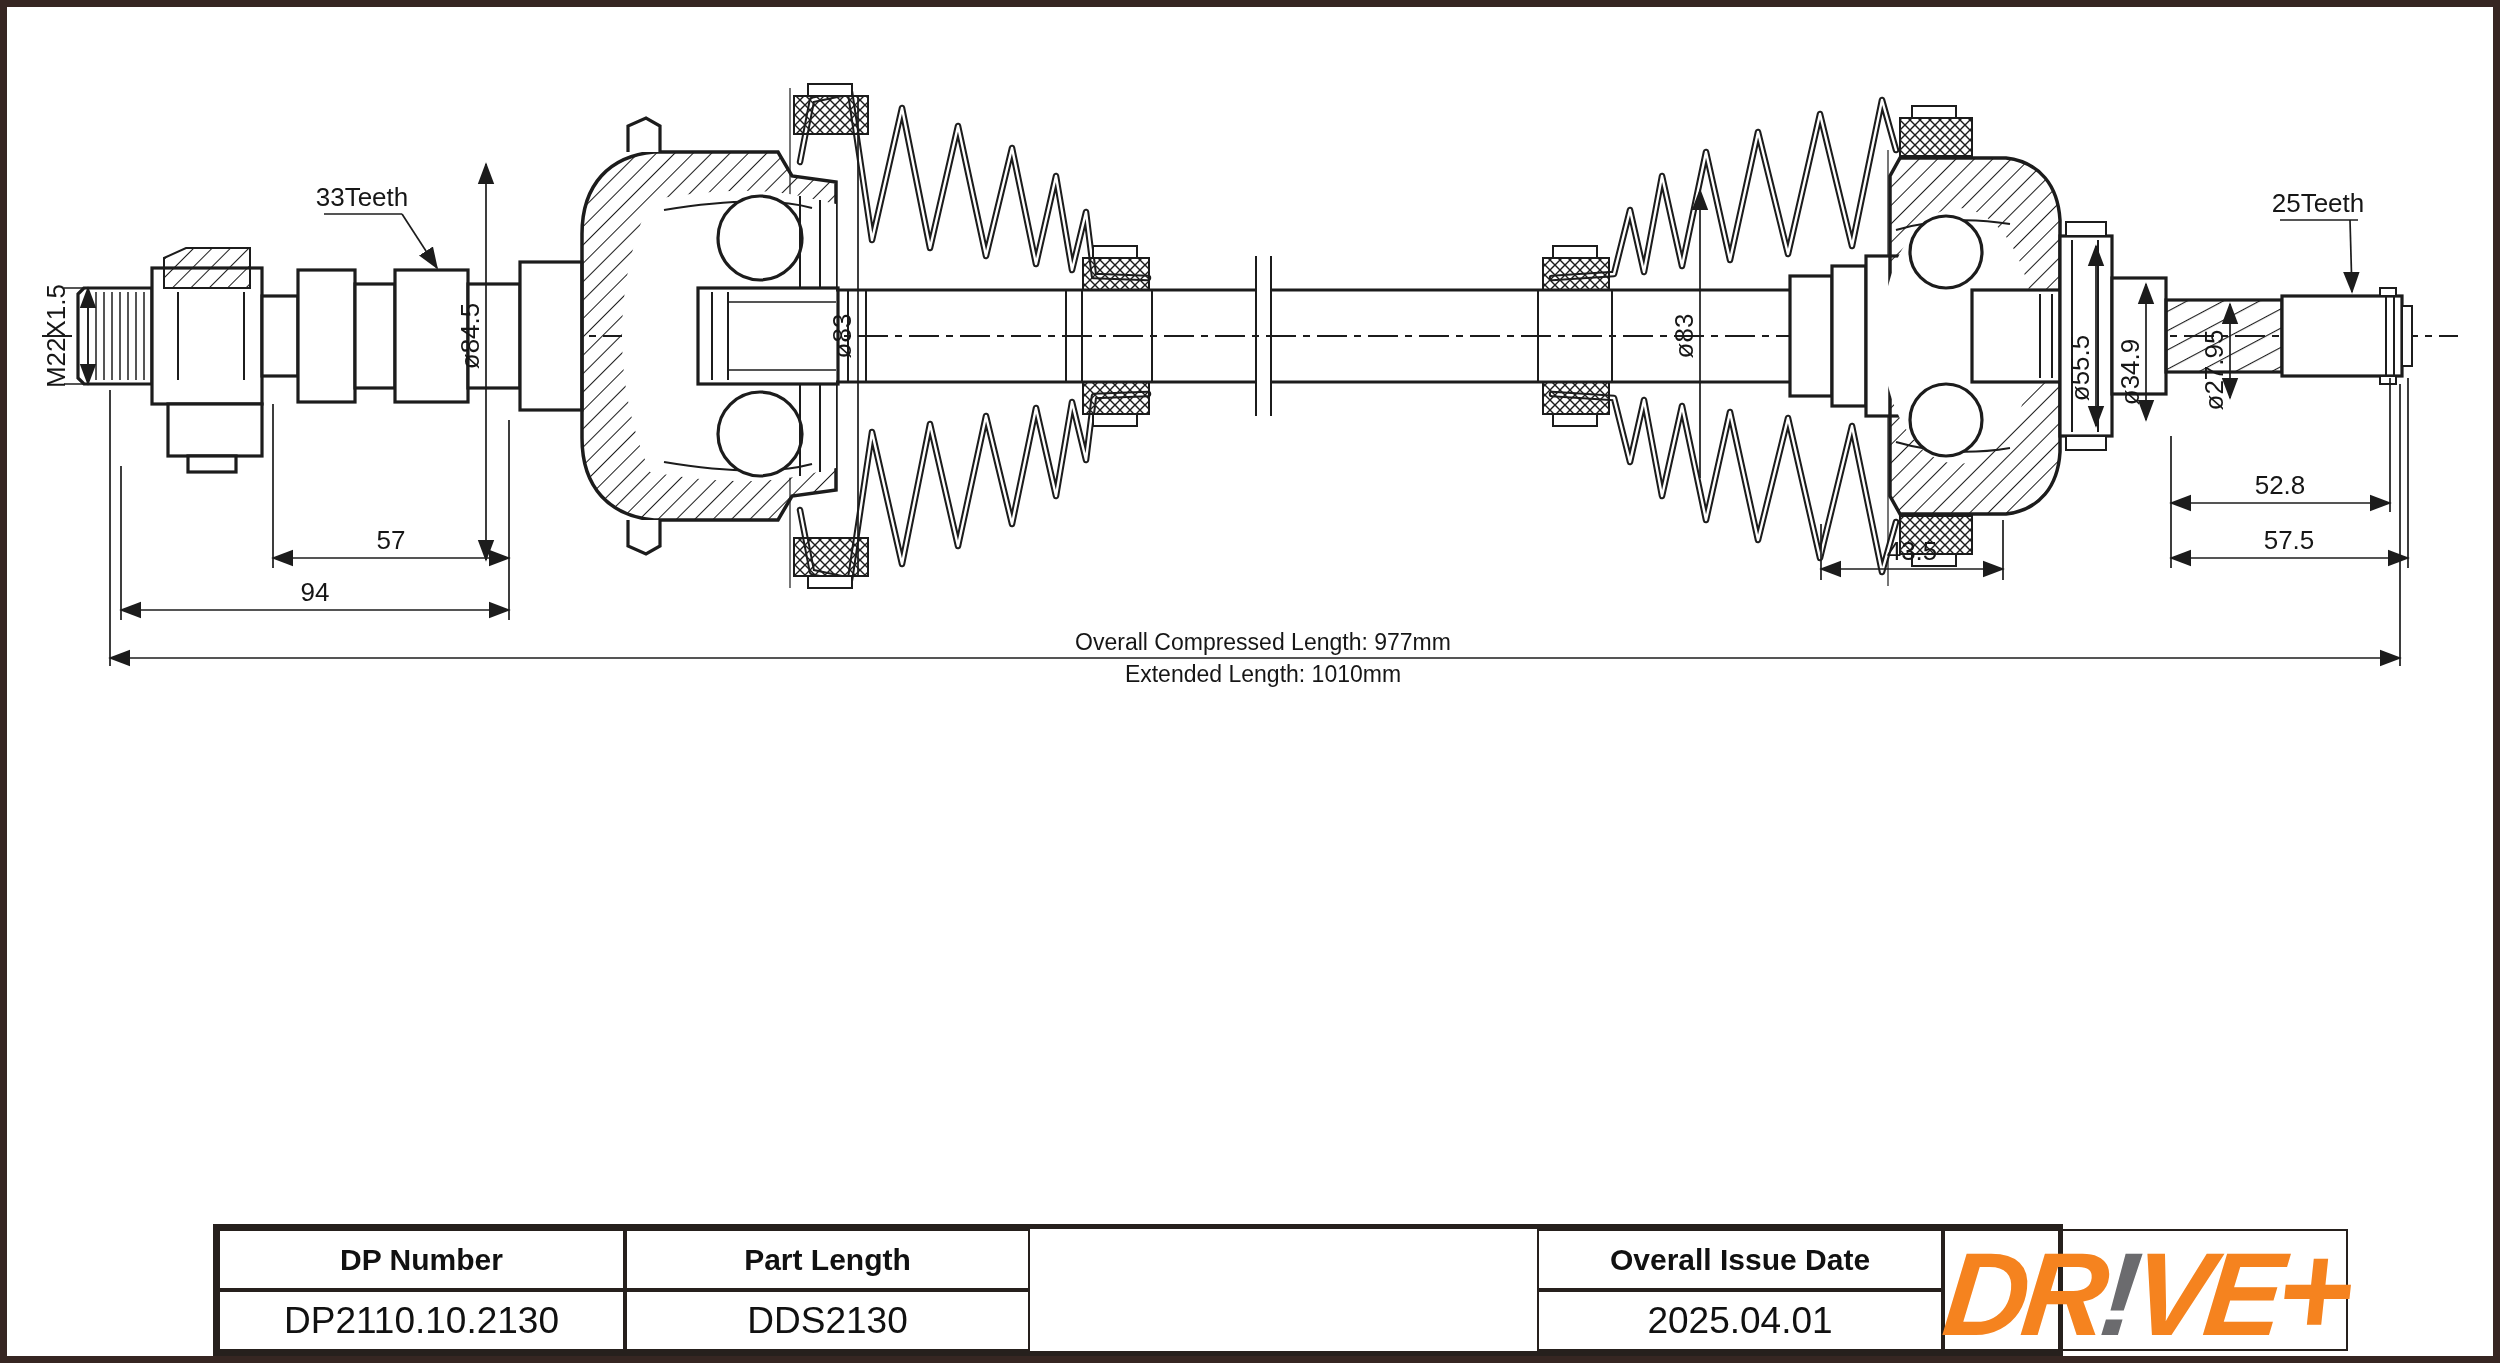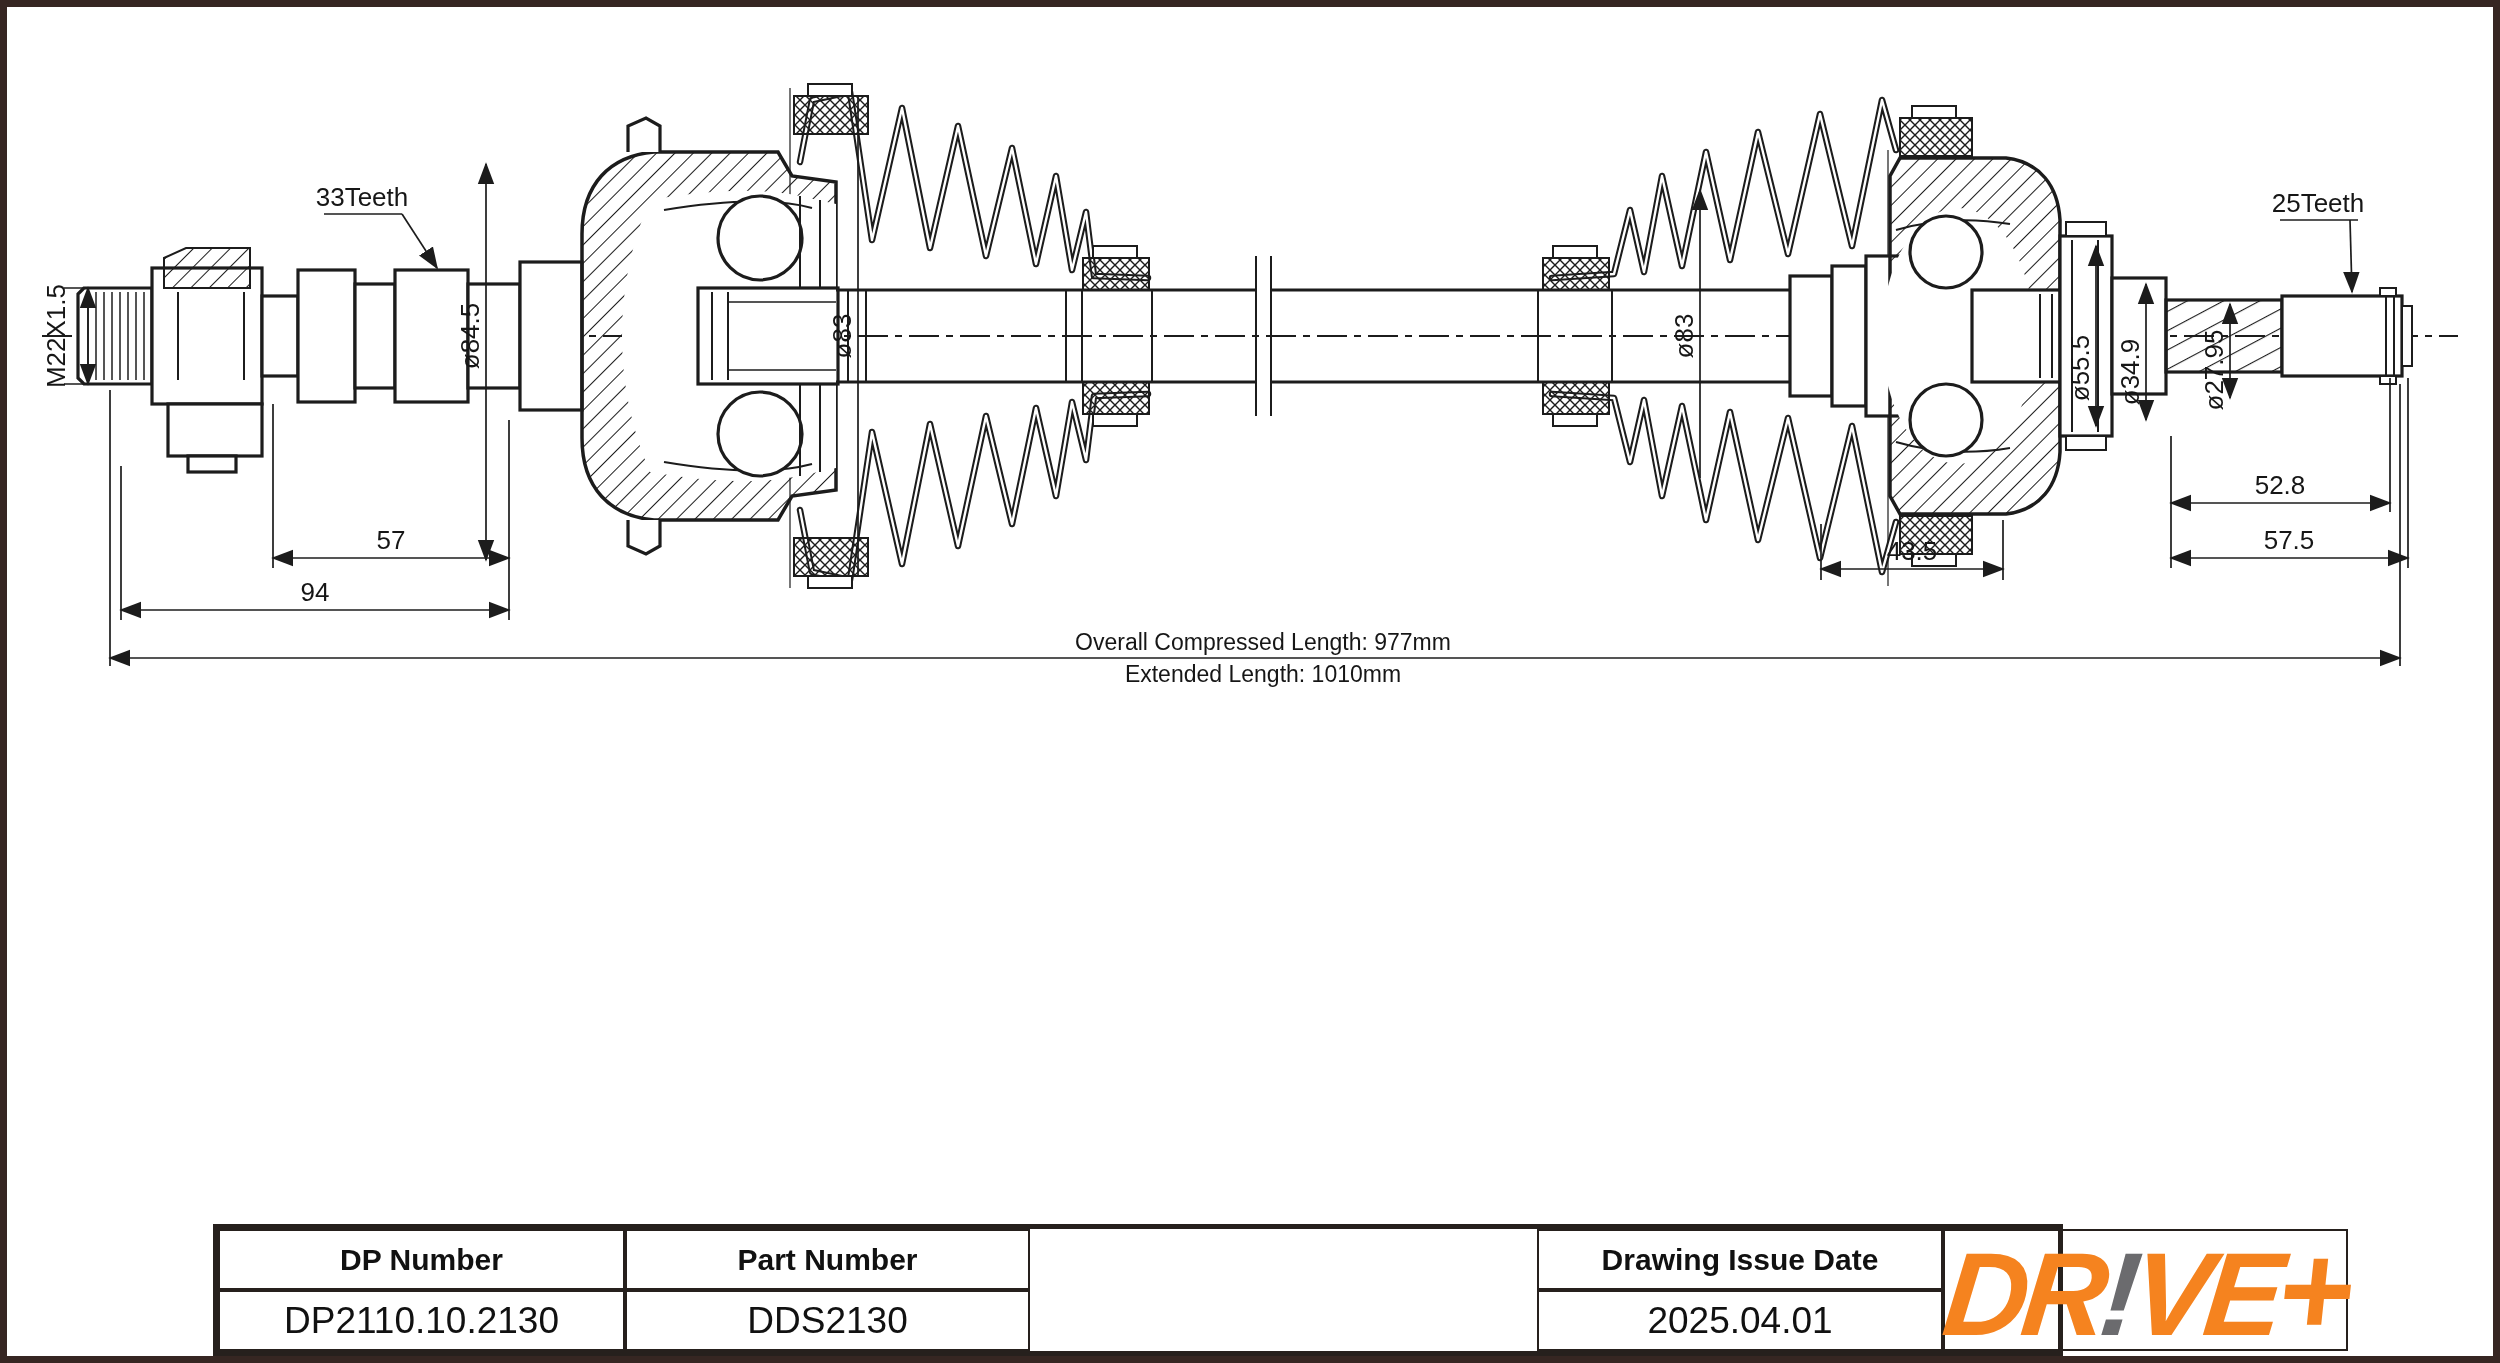--- a/index.html
+++ b/index.html
@@ -253,22 +253,22 @@
       <line class="dim" x1="110" y1="390" x2="110" y2="666"></line>
       <line class="dim" x1="2400" y1="384" x2="2400" y2="666"></line>
       <line class="dim" x1="110" y1="658" x2="2400" y2="658" marker-start="url(#arr)" marker-end="url(#arr)"></line>
       <text class="txtl" x="1263" y="650" text-anchor="middle">Overall  Compressed  Length: 977mm</text>
       <text class="txtl" x="1263" y="682" text-anchor="middle">Extended  Length: 1010mm</text>
     </g>
   </svg>
 
   <div id="titleblock">
     <div class="tb-cell tb-head" style="grid-column:1;grid-row:1;">DP Number</div>
-    <div class="tb-cell tb-head" style="grid-column:2;grid-row:1;">Part Number</div>
-    <div class="tb-cell tb-head" style="grid-column:4;grid-row:1;">Drawing Issue Date</div>
+    <div class="tb-cell tb-head" style="grid-column:2;grid-row:1;">Part Length</div>
+    <div class="tb-cell tb-head" style="grid-column:4;grid-row:1;">Overall Issue Date</div>
 
     <div class="tb-cell tb-val" style="grid-column:1;grid-row:2;">DP2110.10.2130</div>
     <div class="tb-cell tb-val" style="grid-column:2;grid-row:2;">DDS2130</div>
     <div class="tb-cell tb-val" style="grid-column:4;grid-row:2;">2025.04.01</div>
 
     <div class="tb-logo">
       <div id="logo"><span class="or">DR</span><span class="gr">!</span><span class="or">VE</span><span class="or pl">+</span></div>
     </div>
   </div>
 </div>

